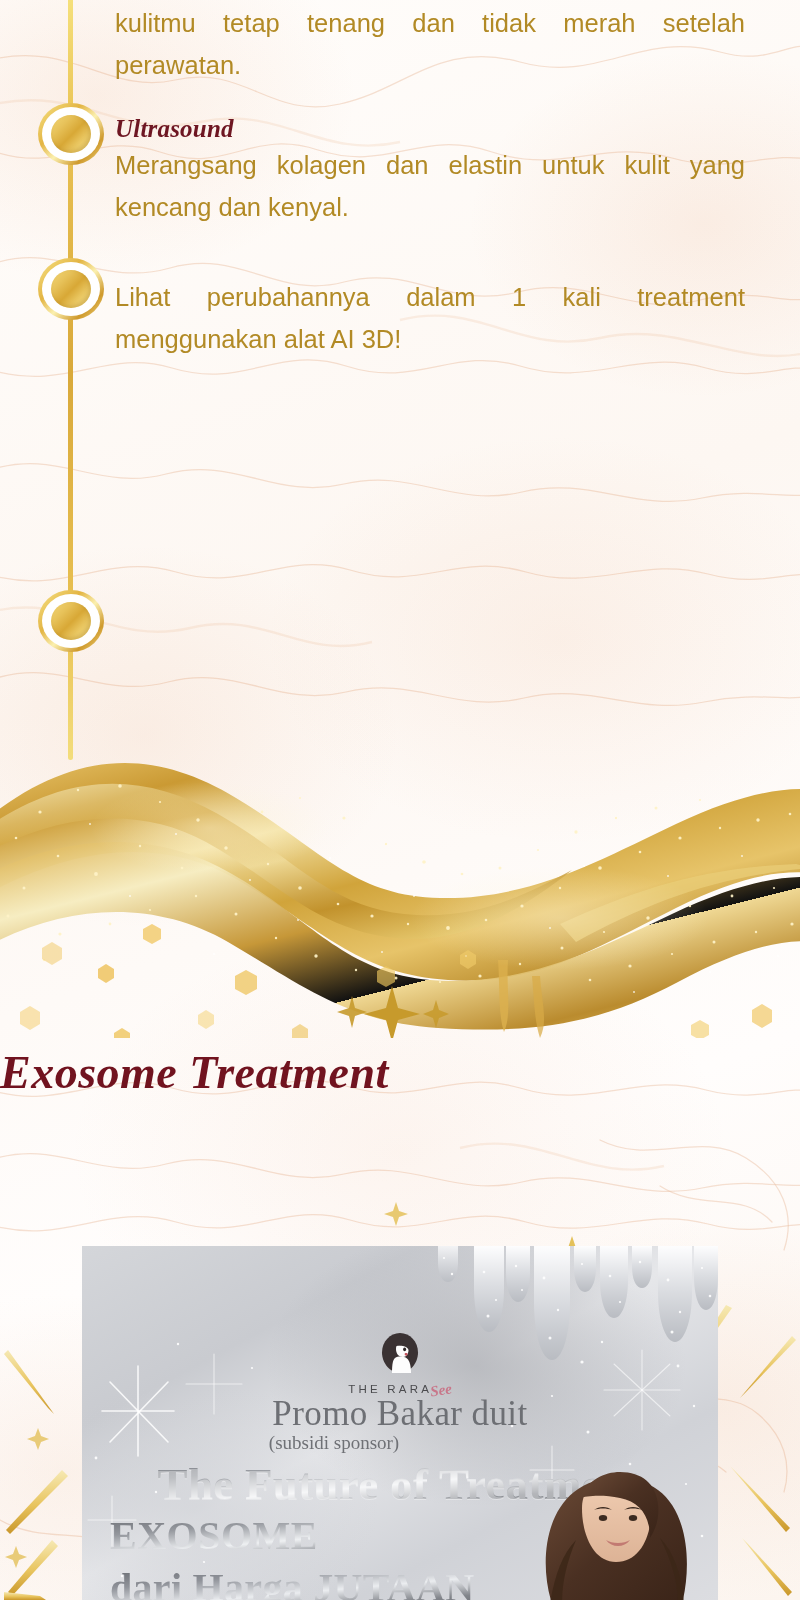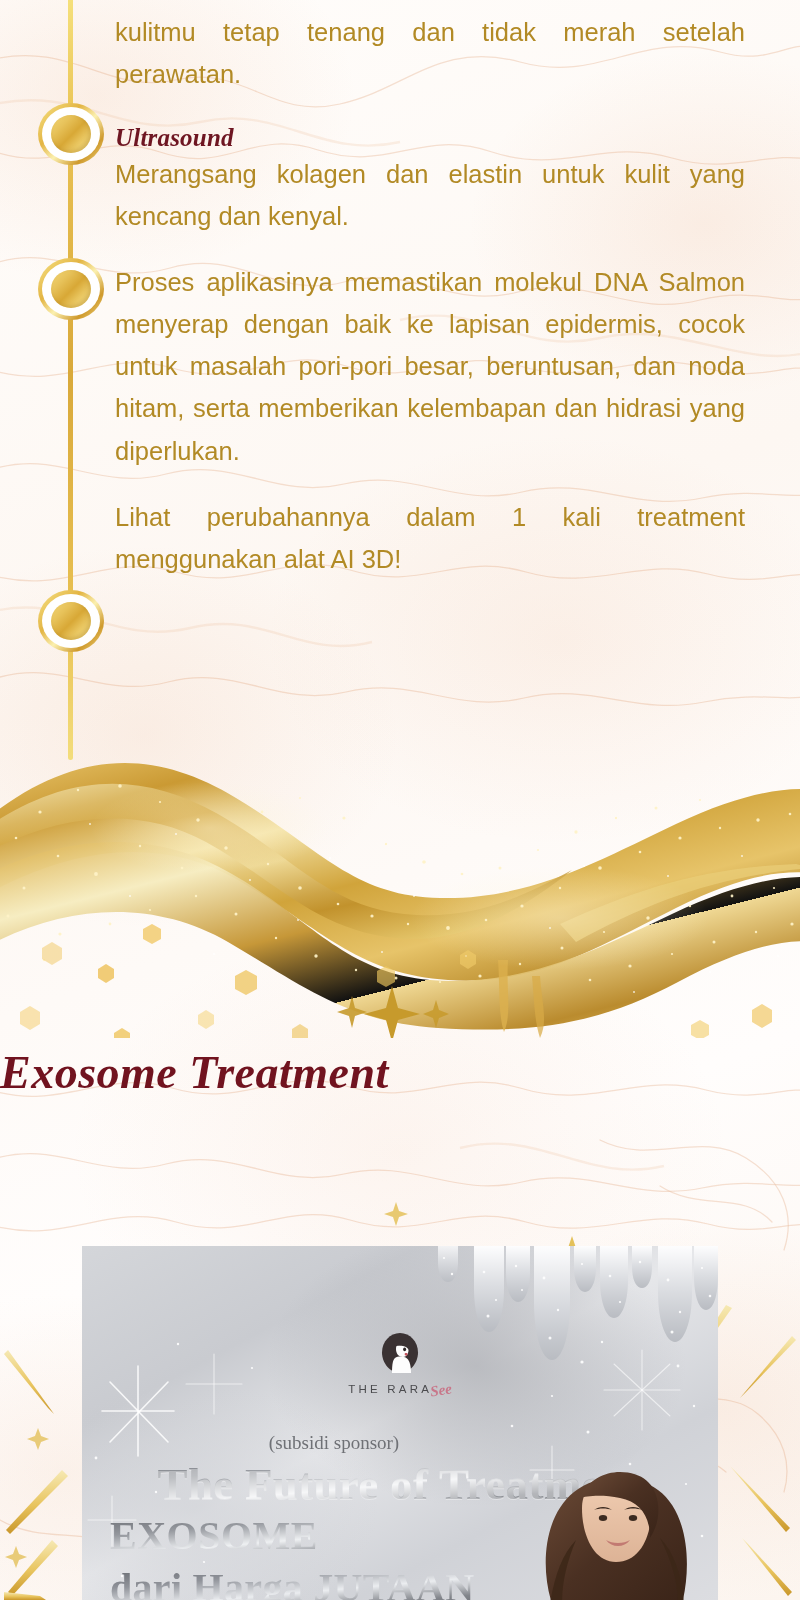--- a/index.html
+++ b/index.html
@@ -197,33 +197,32 @@
   </div>
 
   <div class="tl-node" style="top:590px">
     <div class="tl-ring"></div>
     <div class="tl-dot"></div>
   </div>
 </div>
 
 <div id="content">
 
-  <div class="blk-body" style="padding-top:11px">kulitmu tetap tenang dan tidak merah setelah perawatan.</div>
+  <div class="blk-body" style="padding-top:2px">kulitmu tetap tenang dan tidak merah setelah perawatan.</div>
 
   <div class="sp-a"></div>
 
   <div class="blk">
     <div class="blk-head">Ultrasound</div>
     <div class="blk-body">Merangsang kolagen dan elastin untuk kulit yang kencang dan kenyal.</div>
   </div>
 
   <div class="sp-b"></div>
 
   <div class="blk">
-    <div class="blk-body">Proses aplikasinya memastikan molekul DNA Salmon menyerap dengan baik ke lapisan epidermis, cocok untuk masalah pori-pori besar, beruntusan, dan noda hitam, serta memberikan kelembapan dan hidrasi yang diperlukan.</div>
   </div>
 
   <div class="sp-b"></div>
 
   <div class="blk">
     <div class="blk-body">Lihat perubahannya dalam 1 kali treatment menggunakan alat AI 3D!</div>
   </div>
 </div>
 
 <svg id="wave" viewBox="0 0 800 310">
@@ -535,20 +534,21 @@
         <path d="M16,26 C19,24 25,24 28,26.5 C31,29 32,35 32,41 L13,41 C13,34 13.5,28 16,26 Z" fill="#fdfdfd"></path>
         <path d="M15,15 C15,8 20,5 25,5 C31,5 35,9 35,16 C35,21 33,24 32,26 C32,19 29,15 24,14 C20,13.2 16,14 15,15 Z" fill="#3a3233"></path>
         <ellipse cx="25.6" cy="17.3" rx="1.5" ry="1.9" fill="#2c2526"></ellipse>
         <path d="M26,21.2 C27.2,20.6 28.4,21 28.6,22.1 C28.8,23.2 27.8,24 26.6,23.6 C25.7,23.3 25.3,21.8 26,21.2 Z" fill="#c4505a"></path>
         <path d="M20.5,13.8 l1.6,.9 l-.9,1.6 l-1.6,-.9 Z" fill="#fdfdfd" opacity=".9"></path>
       </svg>
     </div>
     <span id="logo-text">THE RARA</span><span id="logo-script">See</span>
   </div>
 
+  <div class="promo-1">Promo Bakar duit</div>
   <div class="promo-2">(subsidi sponsor)</div>
   <div class="promo-3">The Future of Treatment</div>
   <div class="promo-4">EXOSOME</div>
   <div class="promo-5">dari Harga JUTAAN</div>
 
   <svg id="model" viewBox="0 0 230 150">
     <defs>
       <linearGradient id="hair" x1="0" y1="0" x2="1" y2="1">
         <stop offset="0" stop-color="#6b4a36"></stop>
         <stop offset=".5" stop-color="#4a3022"></stop>

